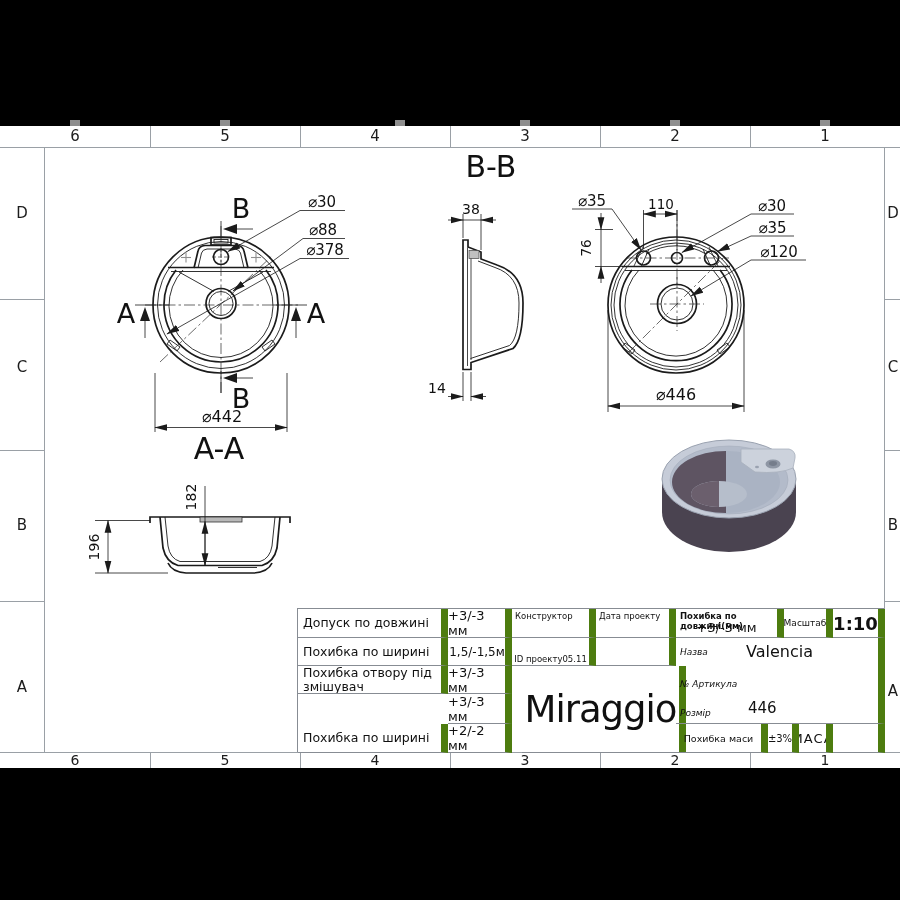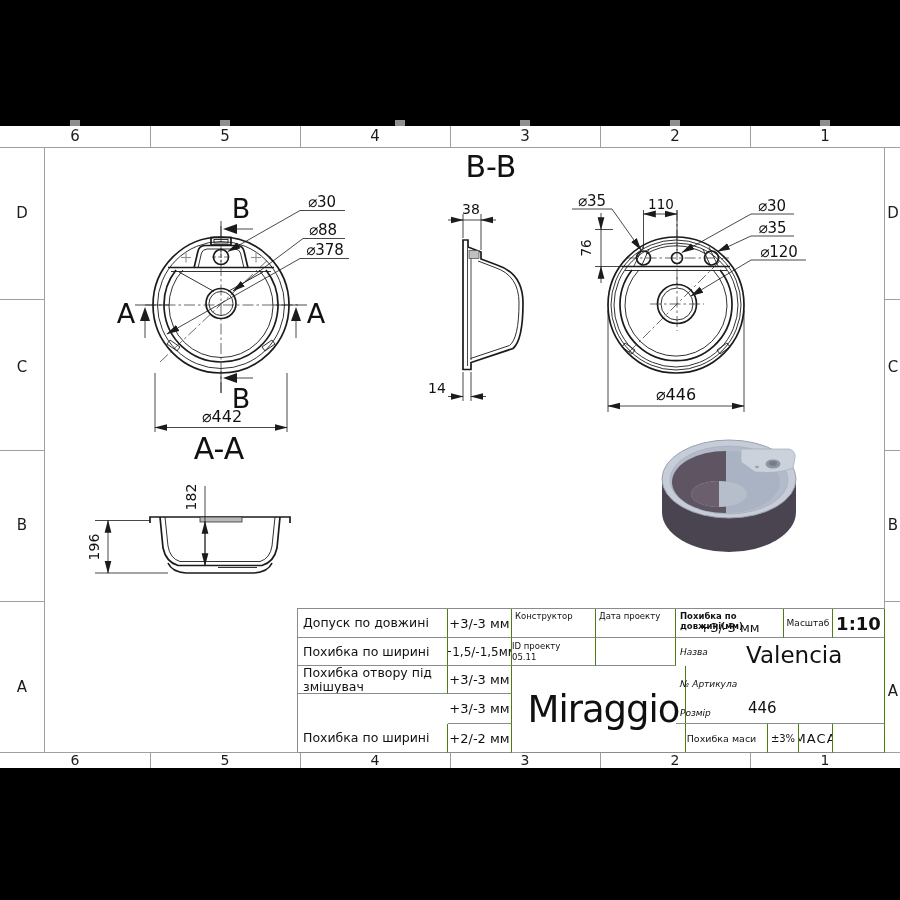--- a/index.html
+++ b/index.html
@@ -11,37 +11,37 @@
   .gnum{position:absolute;width:150px;height:21px;line-height:21px;text-align:center;
     font-size:15px;color:#1c1c1c;}
   .gnum.bot{height:16px;line-height:15px;font-size:14px;}
   .gletter{position:absolute;width:44px;text-align:center;font-size:15px;color:#1c1c1c;}
   .gletter.right{width:16px;}
   .topmark{position:absolute;width:10px;height:6px;background:#8e8e8e;top:120px;}
   
   #tblock{position:absolute;left:297px;top:482px;width:587px;height:144px;
     border-left:1px solid #878c93;border-top:1px solid #878c93;box-sizing:border-box;
     color:#111;}
-  .tb{position:absolute;border-right:1px solid #4d7c0f;border-bottom:1px solid #878c93;
+  .tb{position:absolute;border-right:7px solid #4d7c0f;border-bottom:1px solid #878c93;
     box-sizing:border-box;overflow:hidden;}
   .tb-label{display:flex;align-items:center;padding-left:5px;font-size:12.5px;
     line-height:1.08;white-space:pre-line;}
   .tb-val{display:flex;align-items:center;justify-content:center;font-size:13px;}
   .tb-small{font-size:8.5px;padding:2px 0 0 3px;}
   .tb-center-sm{display:flex;align-items:center;justify-content:center;font-size:9px;}
-  .tb-id{display:flex;flex-direction:column;align-items:flex-start;justify-content:center;
+  .tb-id{display:flex;flex-direction:row;align-items:flex-end;justify-content:center;
     font-size:8.5px;line-height:1.25;}
   .tb-logo{display:flex;align-items:center;justify-content:center;font-size:37px;
     letter-spacing:-1px;color:#101010;}
   .tb-lt{font-size:8.5px;position:absolute;left:4px;top:2px;font-weight:bold;}
   .tb-lt-val{position:absolute;left:0;right:0;top:11px;text-align:center;font-size:13px;}
   .tb-scale{display:flex;align-items:center;justify-content:center;font-size:18px;font-weight:600;}
   .namecell{position:relative;}
   .ncl{position:absolute;font-size:9px;left:4px;font-style:italic;}
-  .nval{position:absolute;font-size:23px;}
+  .nval{position:absolute;font-size:16px;}
   .n446{position:absolute;font-size:15px;}
   .tb-c{display:flex;align-items:center;justify-content:center;}
   
   svg{position:absolute;left:0;top:0;pointer-events:none;}
   svg .o{stroke:#1b1b1b;stroke-width:1.7;fill:none}
   svg .t{stroke:#1b1b1b;stroke-width:0.9;fill:none}
   svg .d{stroke:#1b1b1b;stroke-width:0.8;fill:none}
   svg .cl{stroke:#2a2a2a;stroke-width:0.7;fill:none;stroke-dasharray:11 3 2.5 3}
   svg .hd{stroke:#1b1b1b;stroke-width:0.6;fill:none;stroke-dasharray:4 2}
   svg .pl{stroke:#8f8f8f;stroke-width:1.1;fill:none}

